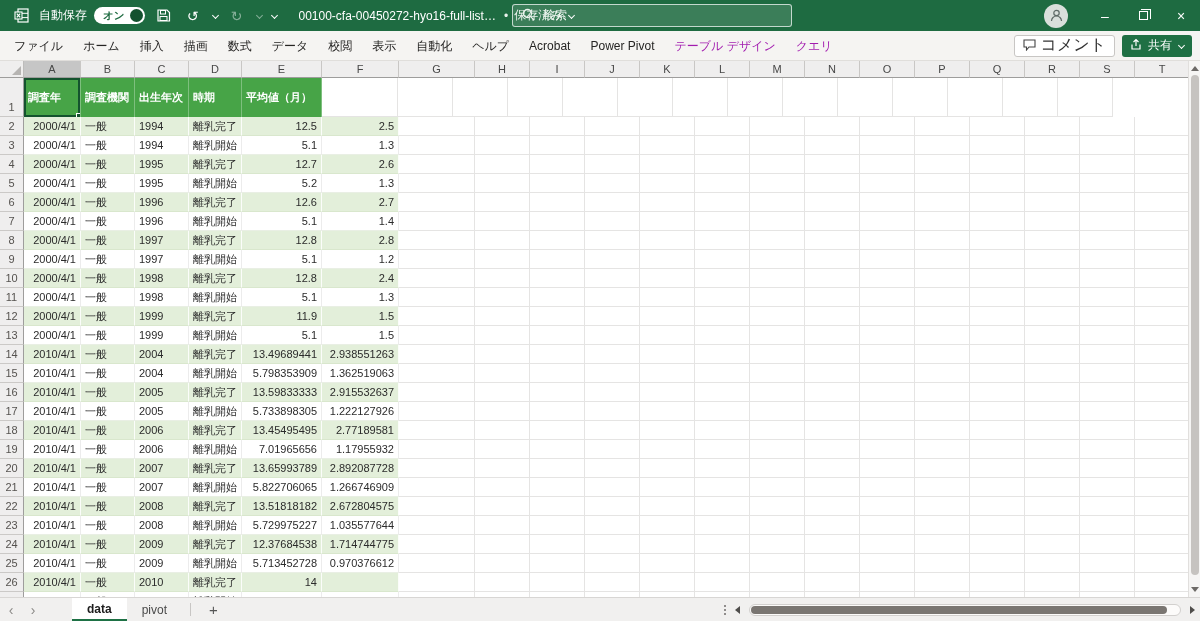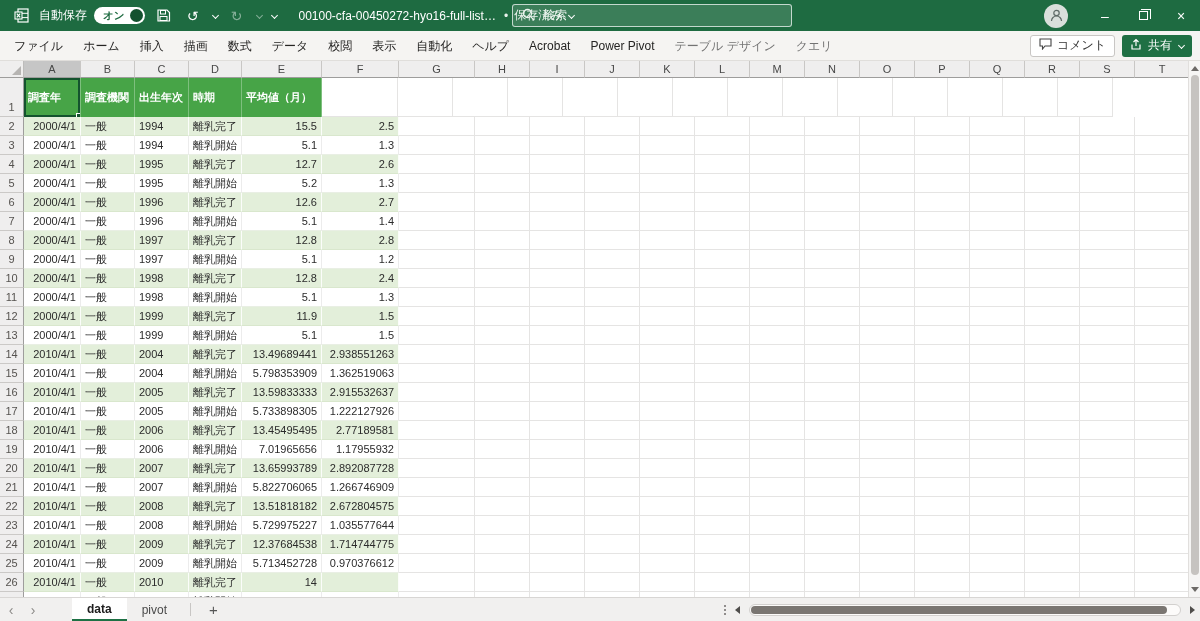--- a/index.html
+++ b/index.html
@@ -40,24 +40,24 @@
     color:#fff; font-size:14px; }
   .restore-glyph { width:9px; height:9px; border:1.2px solid #fff; position:relative; }
   .restore-glyph::before { content:""; position:absolute; left:1.5px; top:-3.5px; width:9px; height:9px;
     border-top:1.2px solid #fff; border-right:1.2px solid #fff; }
 
   
   .ribbonbar { position:absolute; top:31px; left:0; right:0; height:30px; background:#f5f4f2;
     border-bottom:1px solid #e0dedb; display:flex; align-items:center; font-size:12px; color:#252423; }
   .rtabs { display:flex; align-items:center; padding-left:4px; }
   .rtab { padding:0 10px; line-height:28px; white-space:nowrap; }
-  .rtab.ctx { color:#737373; }
+  .rtab.ctx { color:#a21caf; }
   .ribbon-right { margin-left:auto; display:flex; align-items:center; gap:7px; padding-right:8px; }
   .comment-btn { border:1px solid #c8c6c4; background:#fff; border-radius:3px; height:22px;
-    padding:0 8px; display:flex; gap:5px; align-items:center; font-size:12px; color:#333; }
+    padding:0 8px; display:flex; gap:5px; align-items:center; font-size:16px; color:#333; }
   .share-btn { background:#1f7044; color:#fff; border-radius:3px; height:22px; padding:0 8px;
     display:flex; gap:6px; align-items:center; font-size:12px; }
   .share-btn .chev { width:5px; height:5px; }
 
   
   .grid { position:absolute; top:61px; left:0; width:1188px; height:536px; overflow:hidden; background:#fff; }
   .colhdr { display:flex; height:17px; font-size:11px; color:#474747; background:#efeeee; }
   .corner { width:24px; height:17px; background:#efeeee; border-right:1px solid #bdbcbb;
     border-bottom:1px solid #9e9d9c; position:relative; flex:none; }
   .corner::after { content:""; position:absolute; right:2px; bottom:2px; width:0; height:0;
@@ -264,21 +264,21 @@
           <div class="cell empty" style="width: 55px; height: 39px;"></div>
           <div class="cell empty" style="width: 55px; height: 39px;"></div>
           <div class="cell empty" style="width: 55px; height: 39px;"></div>
         </div>
         <div class="grow band">
           <div class="rownum" style="height: 19px;">2</div>
           <div class="cell tcell al-r" style="width: 57px; height: 19px;">2000/4/1</div>
           <div class="cell tcell al-l" style="width: 54px; height: 19px;">一般</div>
           <div class="cell tcell al-l" style="width: 54px; height: 19px;">1994</div>
           <div class="cell tcell al-l" style="width: 53px; height: 19px;">離乳完了</div>
-          <div class="cell tcell al-r" style="width: 80px; height: 19px;">15.5</div>
+          <div class="cell tcell al-r" style="width: 80px; height: 19px;">12.5</div>
           <div class="cell tcell al-r" style="width: 77px; height: 19px;">2.5</div>
           <div class="cell empty" style="width: 76px; height: 19px;"></div>
           <div class="cell empty" style="width: 55px; height: 19px;"></div>
           <div class="cell empty" style="width: 55px; height: 19px;"></div>
           <div class="cell empty" style="width: 55px; height: 19px;"></div>
           <div class="cell empty" style="width: 55px; height: 19px;"></div>
           <div class="cell empty" style="width: 55px; height: 19px;"></div>
           <div class="cell empty" style="width: 55px; height: 19px;"></div>
           <div class="cell empty" style="width: 55px; height: 19px;"></div>
           <div class="cell empty" style="width: 55px; height: 19px;"></div>

